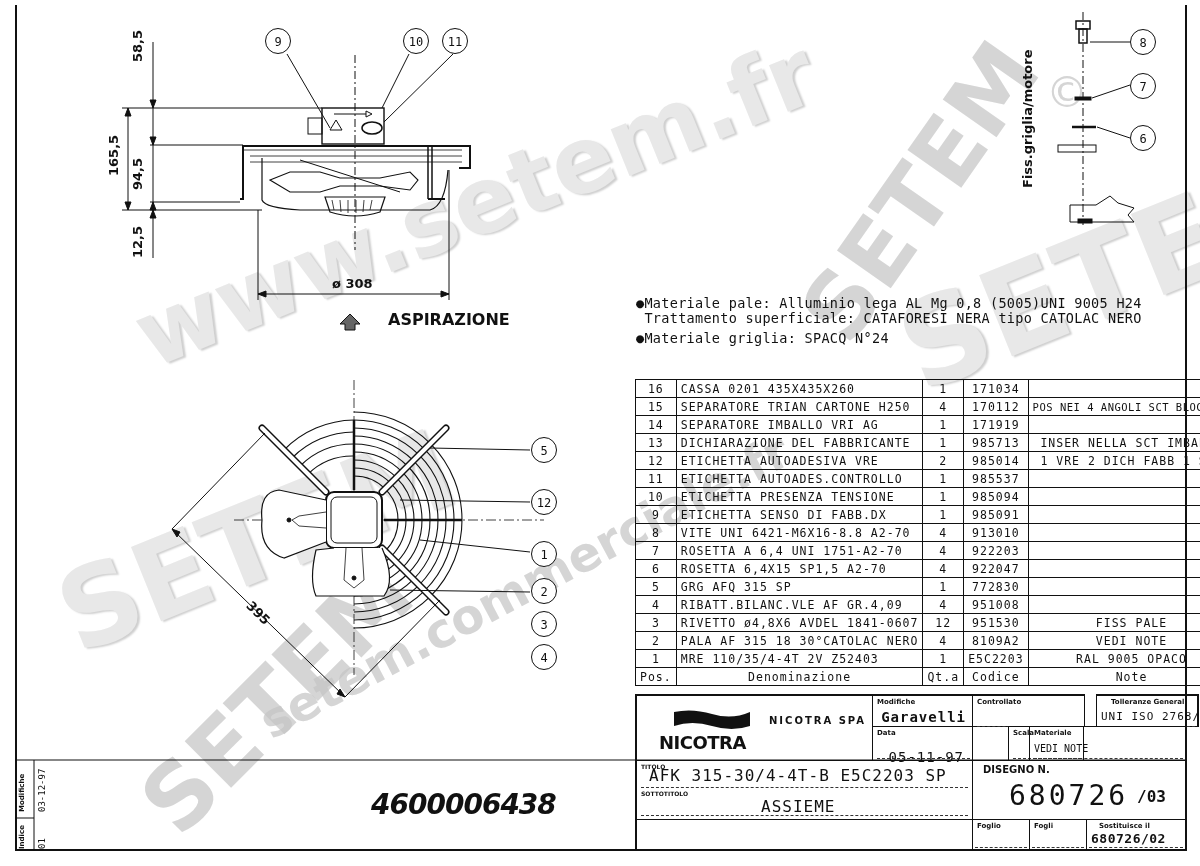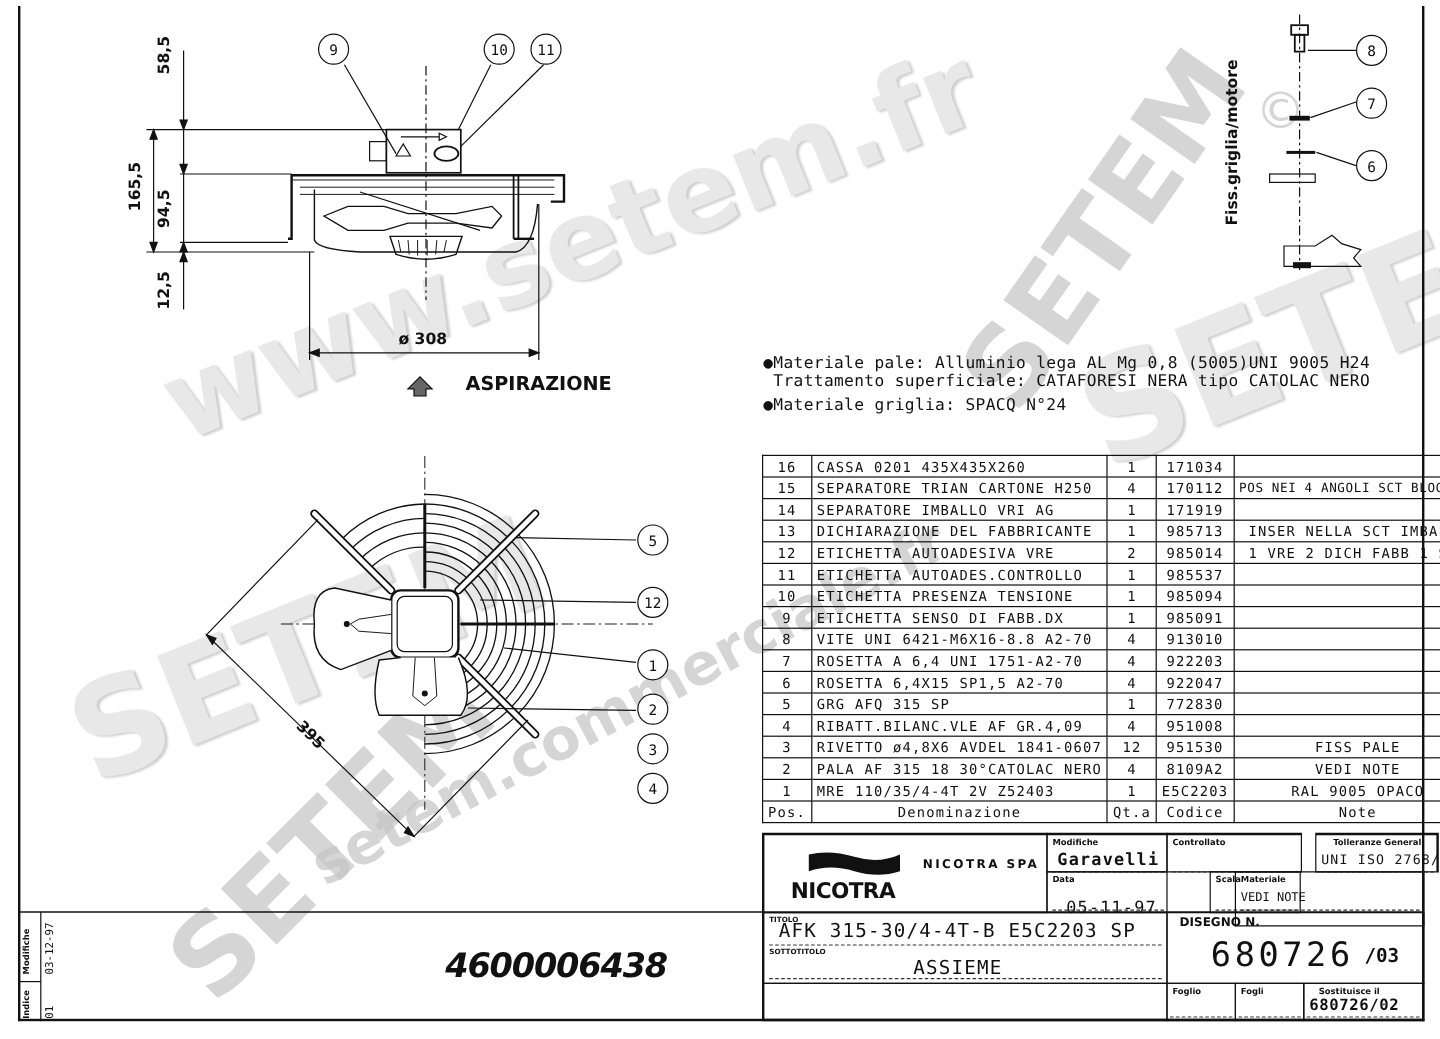--- a/index.html
+++ b/index.html
@@ -341,21 +341,21 @@
 <div class="tb" style="left:872px; top:726px; width:101px; height:35px;">
   <div class="lbl" style="left:4px; top:2px;">Data</div>
   <div class="val" style="right:8px; top:22px; font-size:14px; font-weight:normal; letter-spacing:1px;">05-11-97</div>
   <div class="dash" style="left:4px; right:2px; top:31px;"></div>
 </div>
 <div class="tb" style="left:972px; top:726px; width:76px; height:35px;margin-left:36px;">
   <div class="lbl" style="left:4px; top:2px;">Scala</div>
   <div class="val" style="left:6px; top:14px; font-size:12px;"></div>
   <div class="dash" style="left:4px; right:2px; top:31px;"></div>
 </div>
-<div class="tb" style="left:1029px; top:726px; width:158px; height:46px; border-right-width:2px;">
+<div class="tb" style="left:1029px; top:726px; width:158px; height:35px; border-right-width:2px;">
   <div class="lbl" style="left:4px; top:2px;">Materiale</div>
   <div class="val" style="left:4px; top:16px; font-size:10px;">VEDI NOTE</div>
   <div class="dash" style="left:4px; right:2px; top:31px;"></div>
 </div>
 
 <div class="tb" style="left:635px; top:760px; width:338px; height:60px; border-left-width:2px;">
   <div class="lbl" style="left:4px; top:2px; font-size:6px;">TITOLO</div>
   <div class="val" style="left:12px; top:5px; font-size:16px; letter-spacing:1px;">AFK 315-30/4-4T-B E5C2203 SP</div>
   <div class="dash" style="left:4px; right:4px; top:26px;"></div>
   <div class="lbl" style="left:4px; top:29px; font-size:6px;">SOTTOTITOLO</div>

